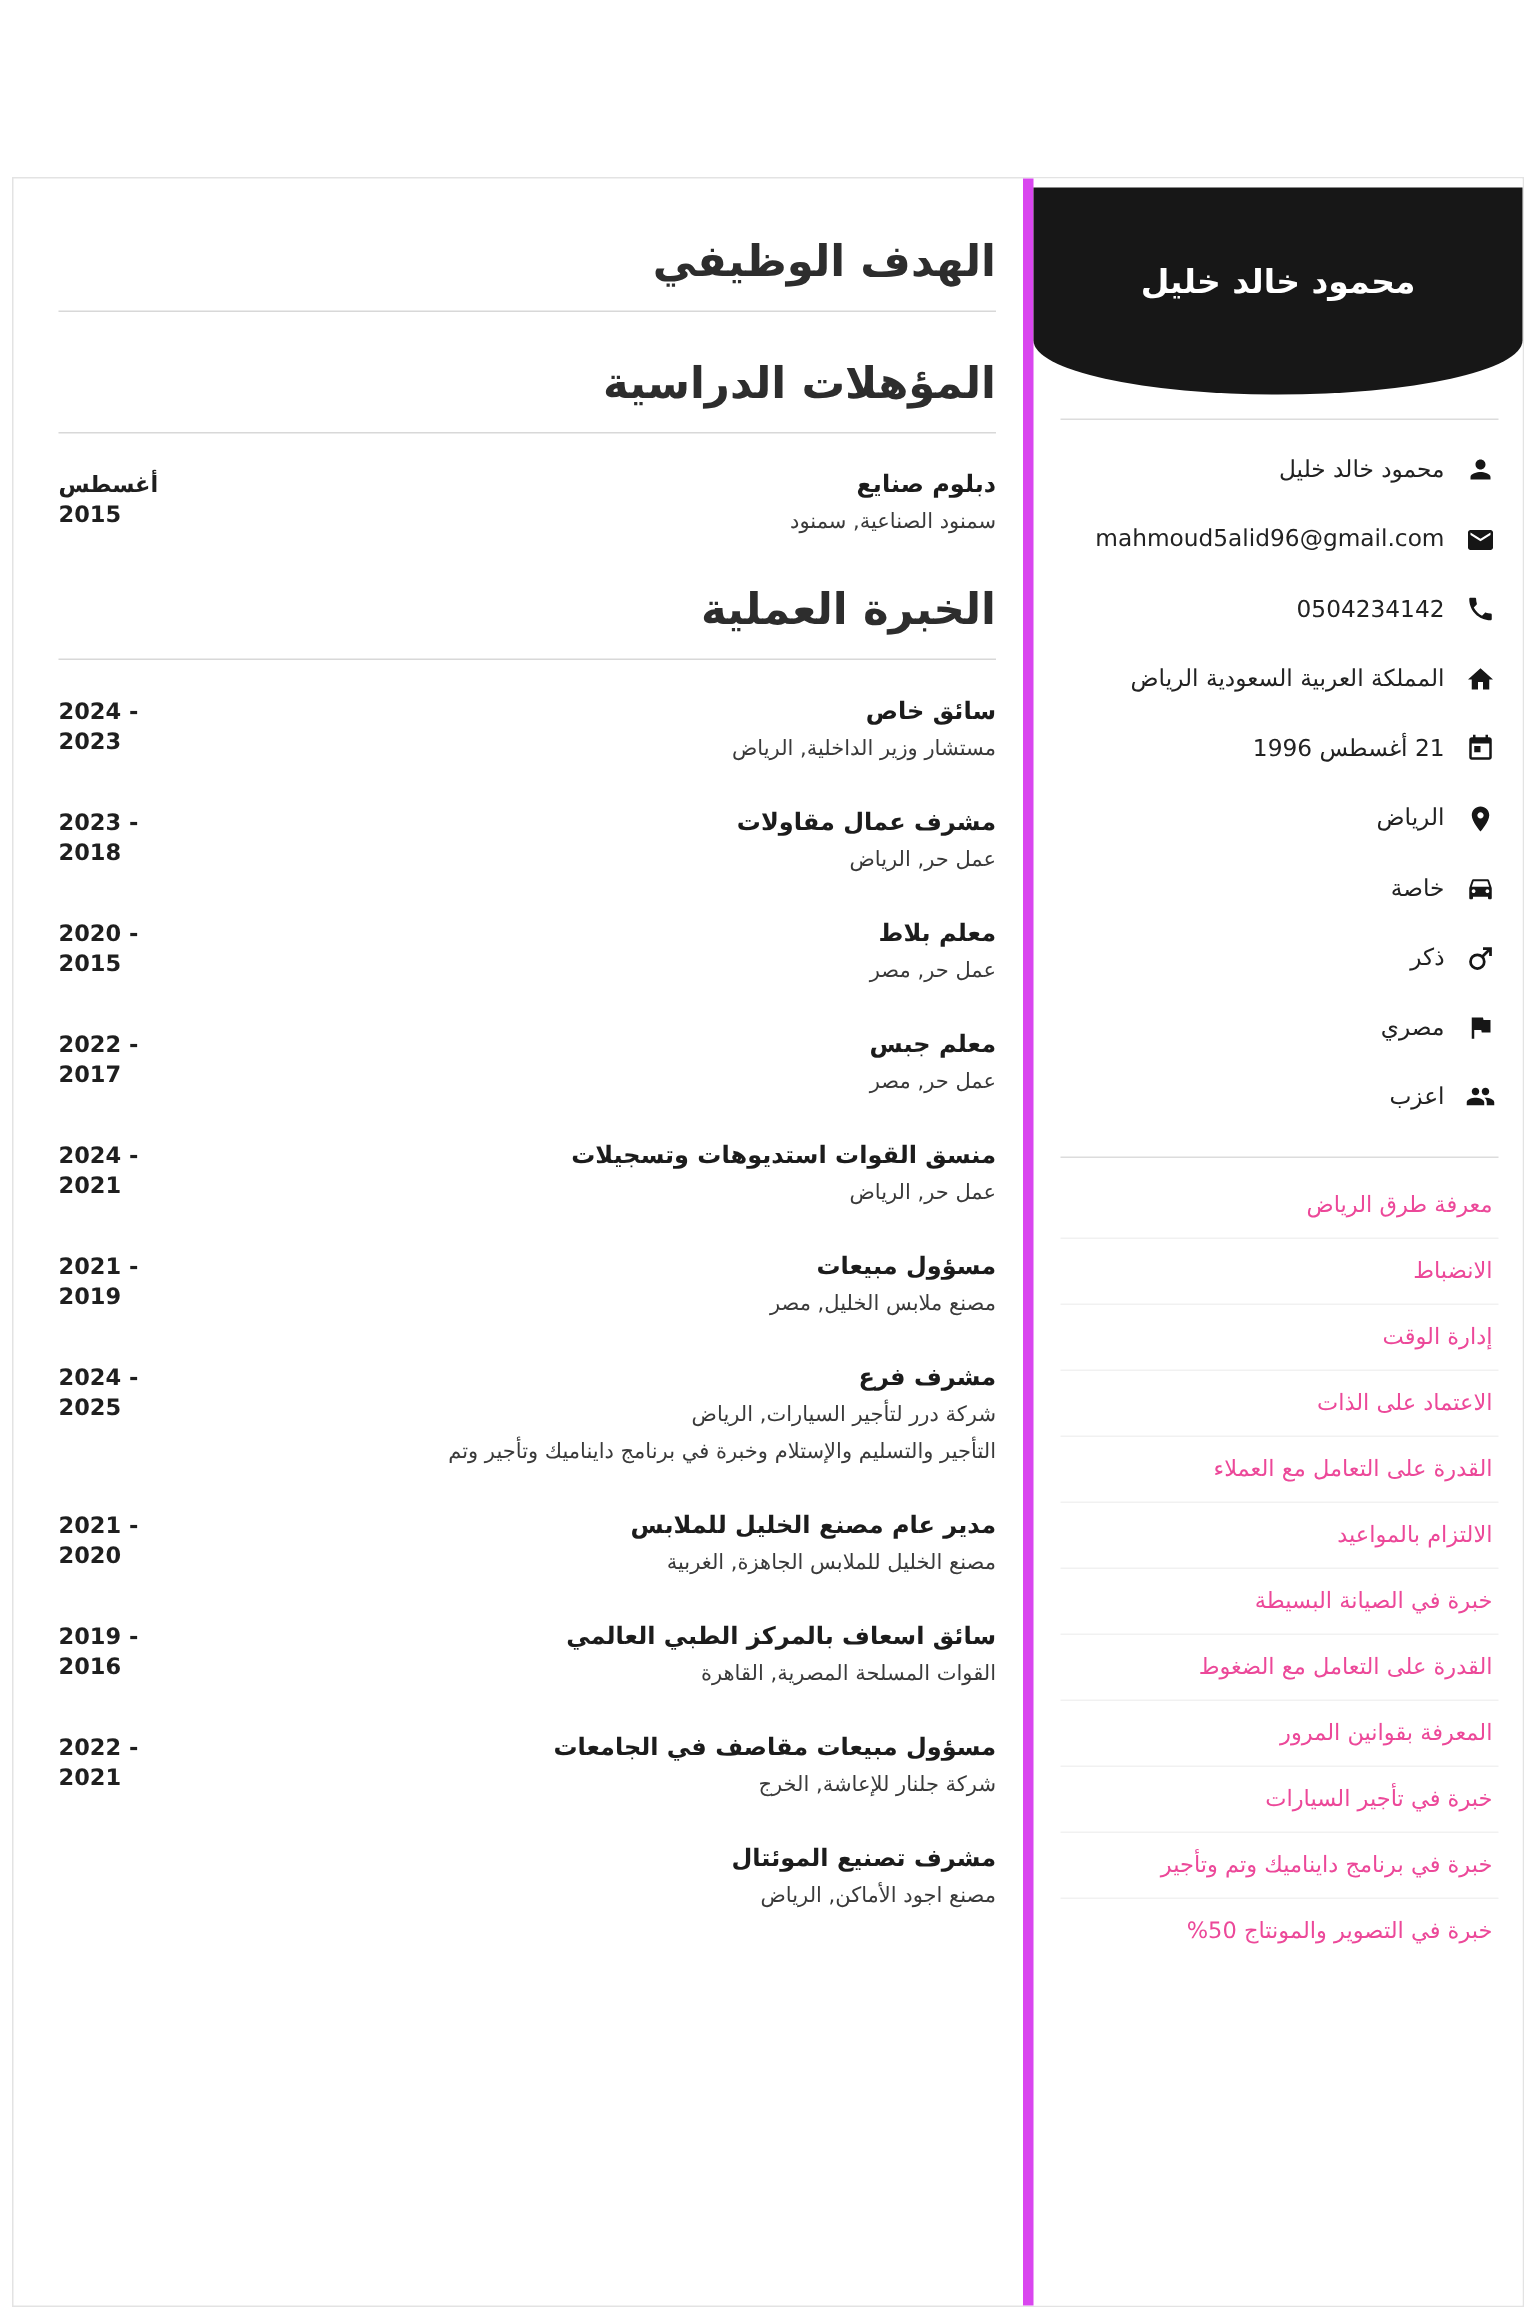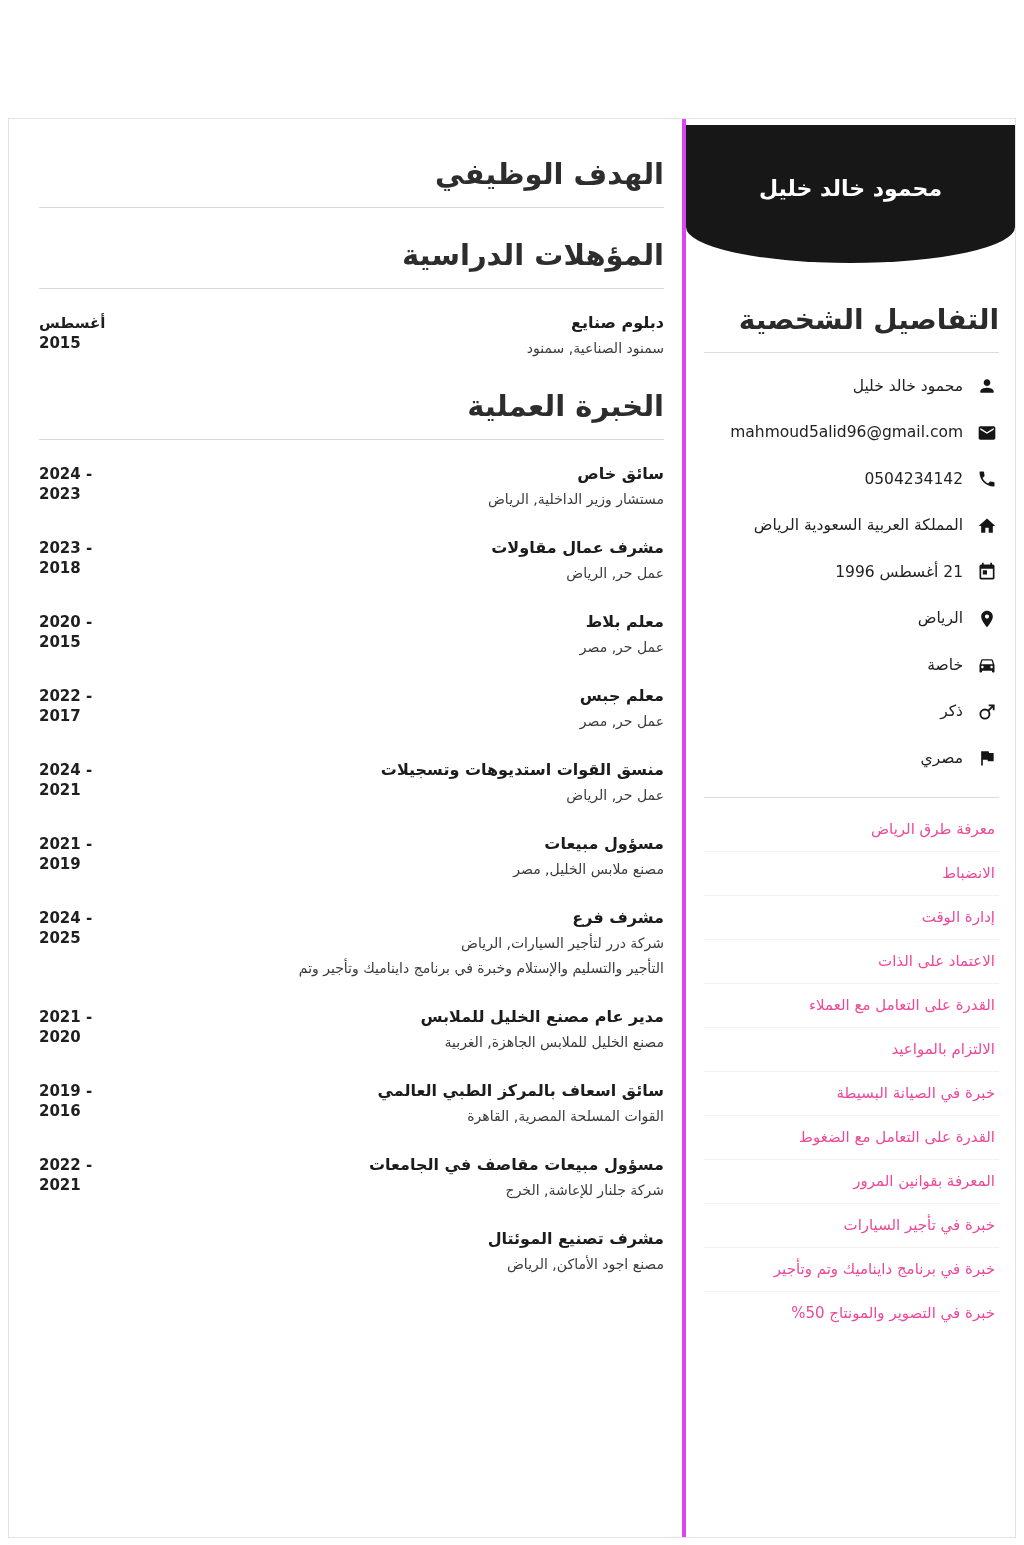--- a/index.html
+++ b/index.html
@@ -16,21 +16,21 @@
     width:1008px; height:1420px;
     background:#ffffff;
     border:1px solid #e3e3e3;
     display:flex;
     direction:rtl;
   }
 
   
   .sidebar {
     width:333px; flex:none;
-    border-left:4px solid #d946ef;
+    border-left:7px solid #d946ef;
     background:#ffffff;
   }
   .name-header {
     margin-top:6px;
     height:138px;
     background:#171717;
     border-radius:0 0 50% 50% / 0 0 36px 36px;
     display:flex; align-items:center; justify-content:center;
     padding-bottom:12px;
   }
@@ -103,21 +103,20 @@
 <body>
 
 <div class="frame">
 
   <aside class="sidebar">
     <div class="name-header">
       <div class="name">محمود خالد خليل</div>
     </div>
     <div class="side-inner">
 
-      <h2 class="side-title">التفاصيل الشخصية</h2>
       <hr class="side-rule">
       <ul class="details">
         <li class="detail-item">
             <span class="d-icon">
               <svg viewBox="0 0 24 24" fill="#161616">
                 <path d="M12 12c2.21 0 4-1.79 4-4s-1.79-4-4-4-4 1.79-4 4 1.79 4 4 4zm0 2c-2.67 0-8 1.34-8 4v2h16v-2c0-2.66-5.33-4-8-4z"></path>
               </svg>
             </span>
             <span class="d-text">محمود خالد خليل</span>
           </li>
@@ -178,20 +177,28 @@
             </span>
             <span class="d-text">ذكر</span>
           </li>
           <li class="detail-item">
             <span class="d-icon">
               <svg viewBox="0 0 24 24" fill="#161616">
                 <path d="M14.4 6 14 4H5v17h2v-7h5.6l.4 2h7V6z"></path>
               </svg>
             </span>
             <span class="d-text">مصري</span>
+          </li>
+          <li class="detail-item">
+            <span class="d-icon">
+              <svg viewBox="0 0 24 24" fill="#161616">
+                <path d="M16 11c1.66 0 2.99-1.34 2.99-3S17.66 5 16 5c-1.66 0-3 1.34-3 3s1.34 3 3 3zm-8 0c1.66 0 2.99-1.34 2.99-3S9.66 5 8 5C6.34 5 5 6.34 5 8s1.34 3 3 3zm0 2c-2.33 0-7 1.17-7 3.5V19h14v-2.5c0-2.33-4.67-3.5-7-3.5zm8 0c-.29 0-.62.02-.97.05 1.16.84 1.97 1.97 1.97 3.45V19h6v-2.5c0-2.33-4.67-3.5-7-3.5z"></path>
+              </svg>
+            </span>
+            <span class="d-text">اعزب</span>
           </li>
       </ul>
 
       <hr class="side-rule">
       <ul class="skills">
         <li class="skill-item">معرفة طرق الرياض</li>
           <li class="skill-item">الانضباط</li>
           <li class="skill-item">إدارة الوقت</li>
           <li class="skill-item">الاعتماد على الذات</li>
           <li class="skill-item">القدرة على التعامل مع العملاء</li>

